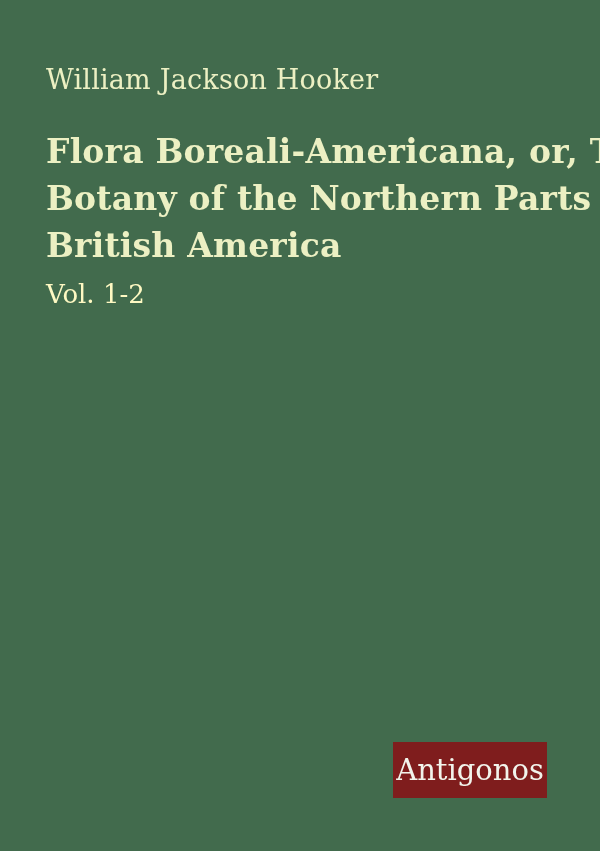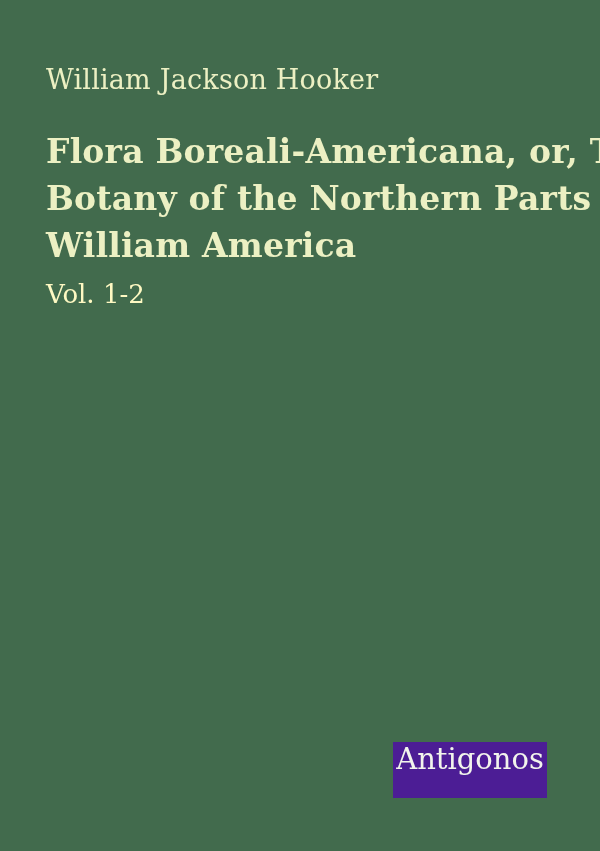--- a/index.html
+++ b/index.html
@@ -47,42 +47,43 @@
     font-weight: 400;
     color: #fef9c3;
     white-space: nowrap;
   }
   .publisher-box {
     position: absolute;
     left: 393px;
     top: 742px;
     width: 154px;
     height: 56px;
-    background: #4c1d95;
+    background: #7f1d1d;
     display: flex;
+    align-items: center;
     justify-content: center;
   }
   .publisher-name {
     font-size: 29px;
     font-weight: 400;
     color: #F2F4EC;
     white-space: nowrap;
   }
 </style>
 </head>
 <body>
 
 <div class="page">
 
   <div class="author">William Jackson Hooker</div>
 
   <div class="title">
     <div class="title-line">Flora Boreali-Americana, or, The</div>
     <div class="title-line">Botany of the Northern Parts of</div>
-    <div class="title-line">William America</div>
+    <div class="title-line">British America</div>
   </div>
 
   <div class="volume">Vol. 1-2</div>
 
   <div class="publisher-box">
     <span class="publisher-name">Antigonos</span>
   </div>
 
 </div>
 

